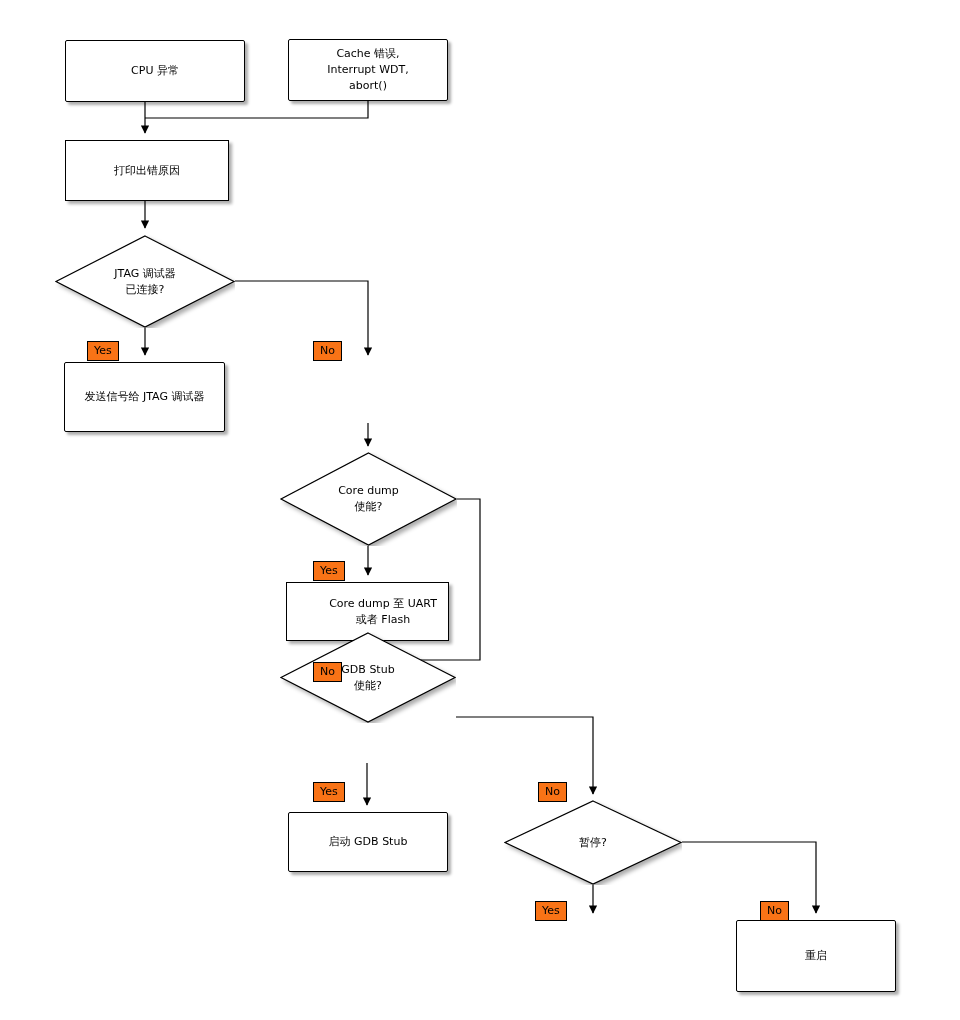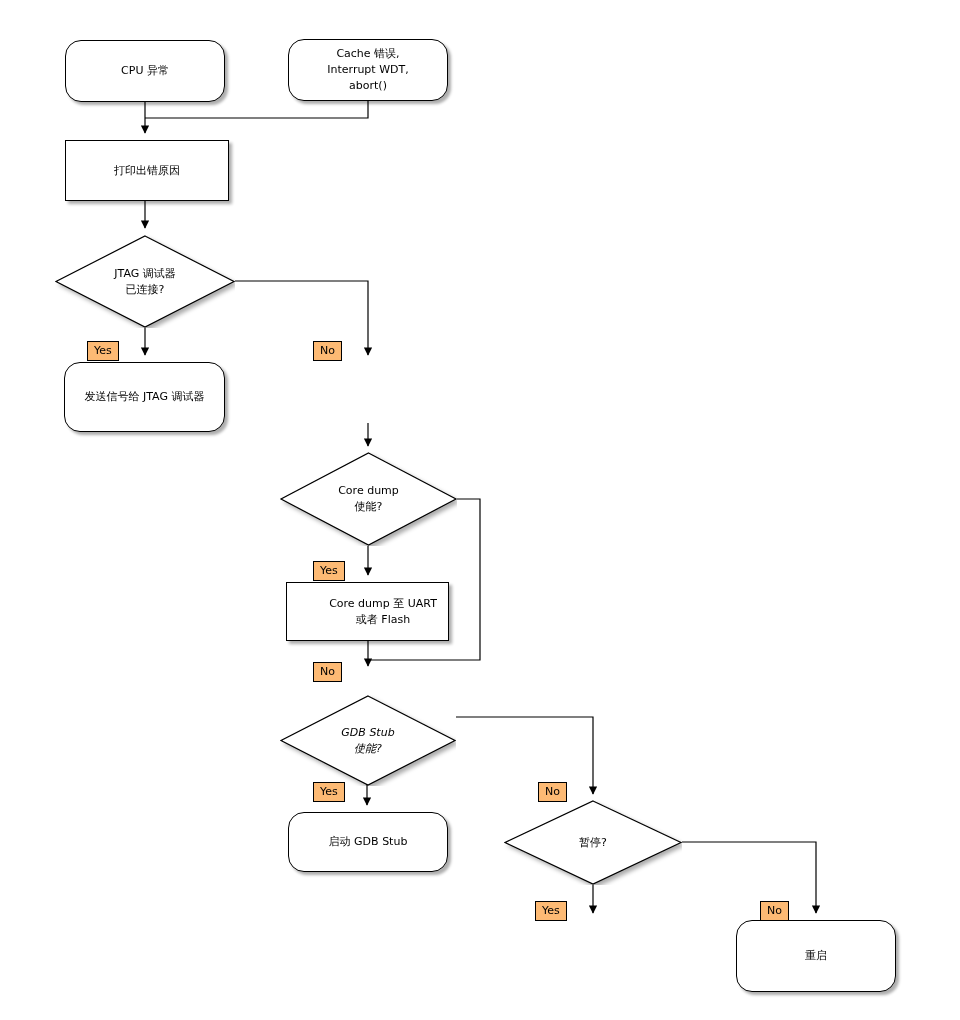--- a/index.html
+++ b/index.html
@@ -44,40 +44,40 @@
     white-space: pre-line;
     padding: 0 6px;
   }
   
   .shape-rect, .shape-round {
     background: #ffffff;
     border: 1px solid #000000;
     box-shadow: 3px 3px 3px rgba(0,0,0,0.32);
   }
   .shape-round {
-    border-radius: 16px;
+    border-radius: 2px;
   }
   
   .shape-diamond {
     background: transparent;
     border: none;
     box-shadow: none;
   }
   .shape-diamond .dia {
     position: absolute;
     left: 0;
     top: 0;
     width: 100%;
     height: 100%;
     z-index: 1;
   }
   
   .edge-label {
     position: absolute;
-    background: #fdba74;
+    background: #f97316;
     border: 1px solid #000000;
     font-size: 11px;
     line-height: 15px;
     padding: 1px 6px 2px 6px;
     color: #000000;
     z-index: 8;
     white-space: nowrap;
   }
 </style>
 </head>
@@ -118,21 +118,21 @@
       <path d="M367,763 L367,805" marker-end="url(#arrow)"></path>
 
       <path d="M456,717 L593,717 L593,794" marker-end="url(#arrow)"></path>
 
       <path d="M593,885 L593,913" marker-end="url(#arrow)"></path>
 
       <path d="M682,842 L816,842 L816,913" marker-end="url(#arrow)"></path>
     </g>
   </svg>
 
-  <div class="node shape-round" style="left:65px; top:40px; width:160px; height:62px;">
+  <div class="node shape-round" style="left:65px; top:40px; width:180px; height:62px;">
     <span class="lbl">CPU 异常</span>
   </div>
 
   <div class="node shape-round" style="left:288px; top:39px; width:160px; height:62px;">
     <span class="lbl">Cache 错误,
 Interrupt WDT,
 abort()</span>
   </div>
 
   <div class="node shape-rect" style="left:65px; top:140px; width:164px; height:61px;">
@@ -157,21 +157,21 @@
       <polygon points="88.5,1 176,47 88.5,93 1,47" fill="#ffffff" stroke="#000000" stroke-width="1.2" filter="url(#softshadow)"></polygon>
     </svg>
     <span class="lbl">Core dump
 使能?</span>
   </div>
 
   <div class="node shape-rect" style="left:286px; top:582px; width:163px; height:59px;padding-left:31px;">
     <span class="lbl">Core dump 至 UART 或者 Flash</span>
   </div>
 
-  <div class="node shape-diamond" style="left:280px; top:695px; width:176px; height:91px;font-style:italic;">
+  <div class="node shape-diamond" style="left:280px; top:632px; width:176px; height:91px;">
     <svg class="dia" viewBox="0 0 176 91" preserveAspectRatio="none">
       <polygon points="88,1 175,45.5 88,90 1,45.5" fill="#ffffff" stroke="#000000" stroke-width="1.2" filter="url(#softshadow)"></polygon>
     </svg>
     <span class="lbl">GDB Stub
 使能?</span>
   </div>
 
   <div class="node shape-diamond" style="left:504px; top:800px; width:178px; height:85px;">
     <svg class="dia" viewBox="0 0 178 85" preserveAspectRatio="none">
       <polygon points="89,1 177,42.5 89,84 1,42.5" fill="#ffffff" stroke="#000000" stroke-width="1.2" filter="url(#softshadow)"></polygon>

